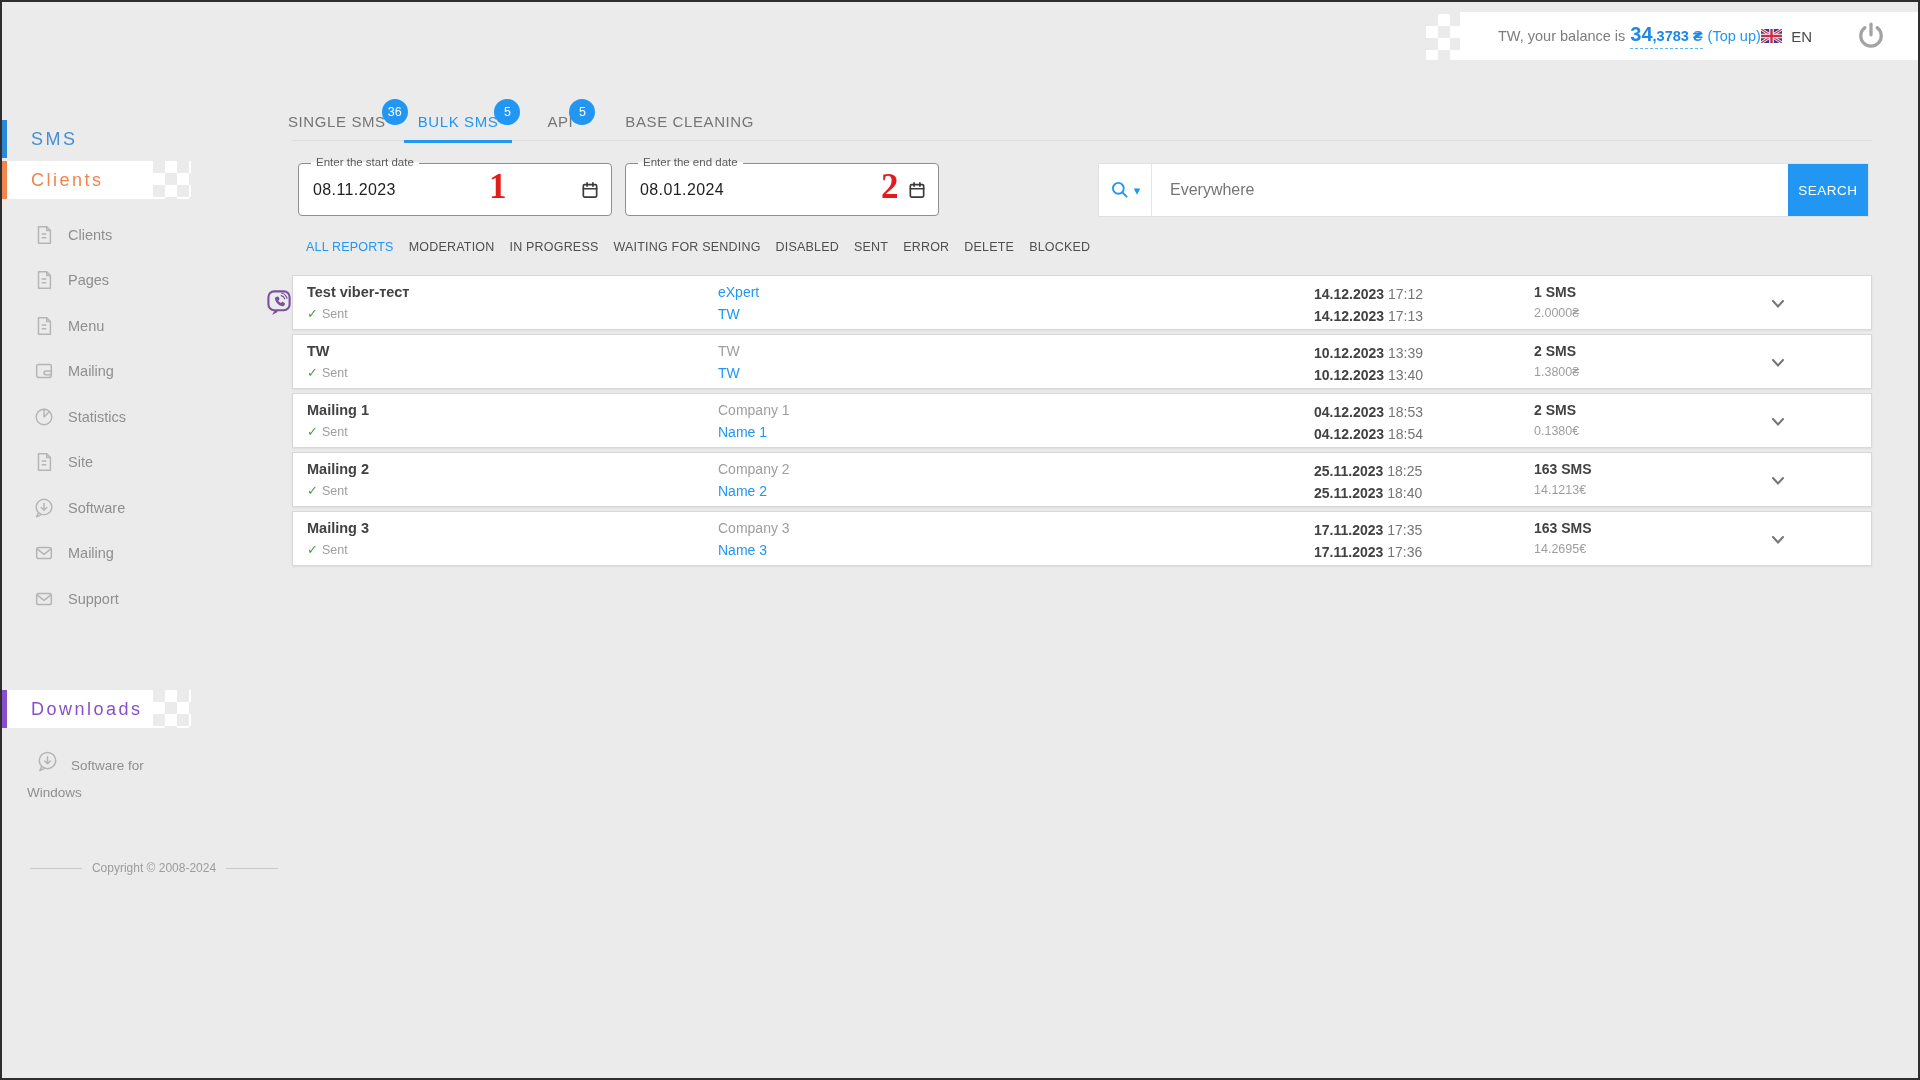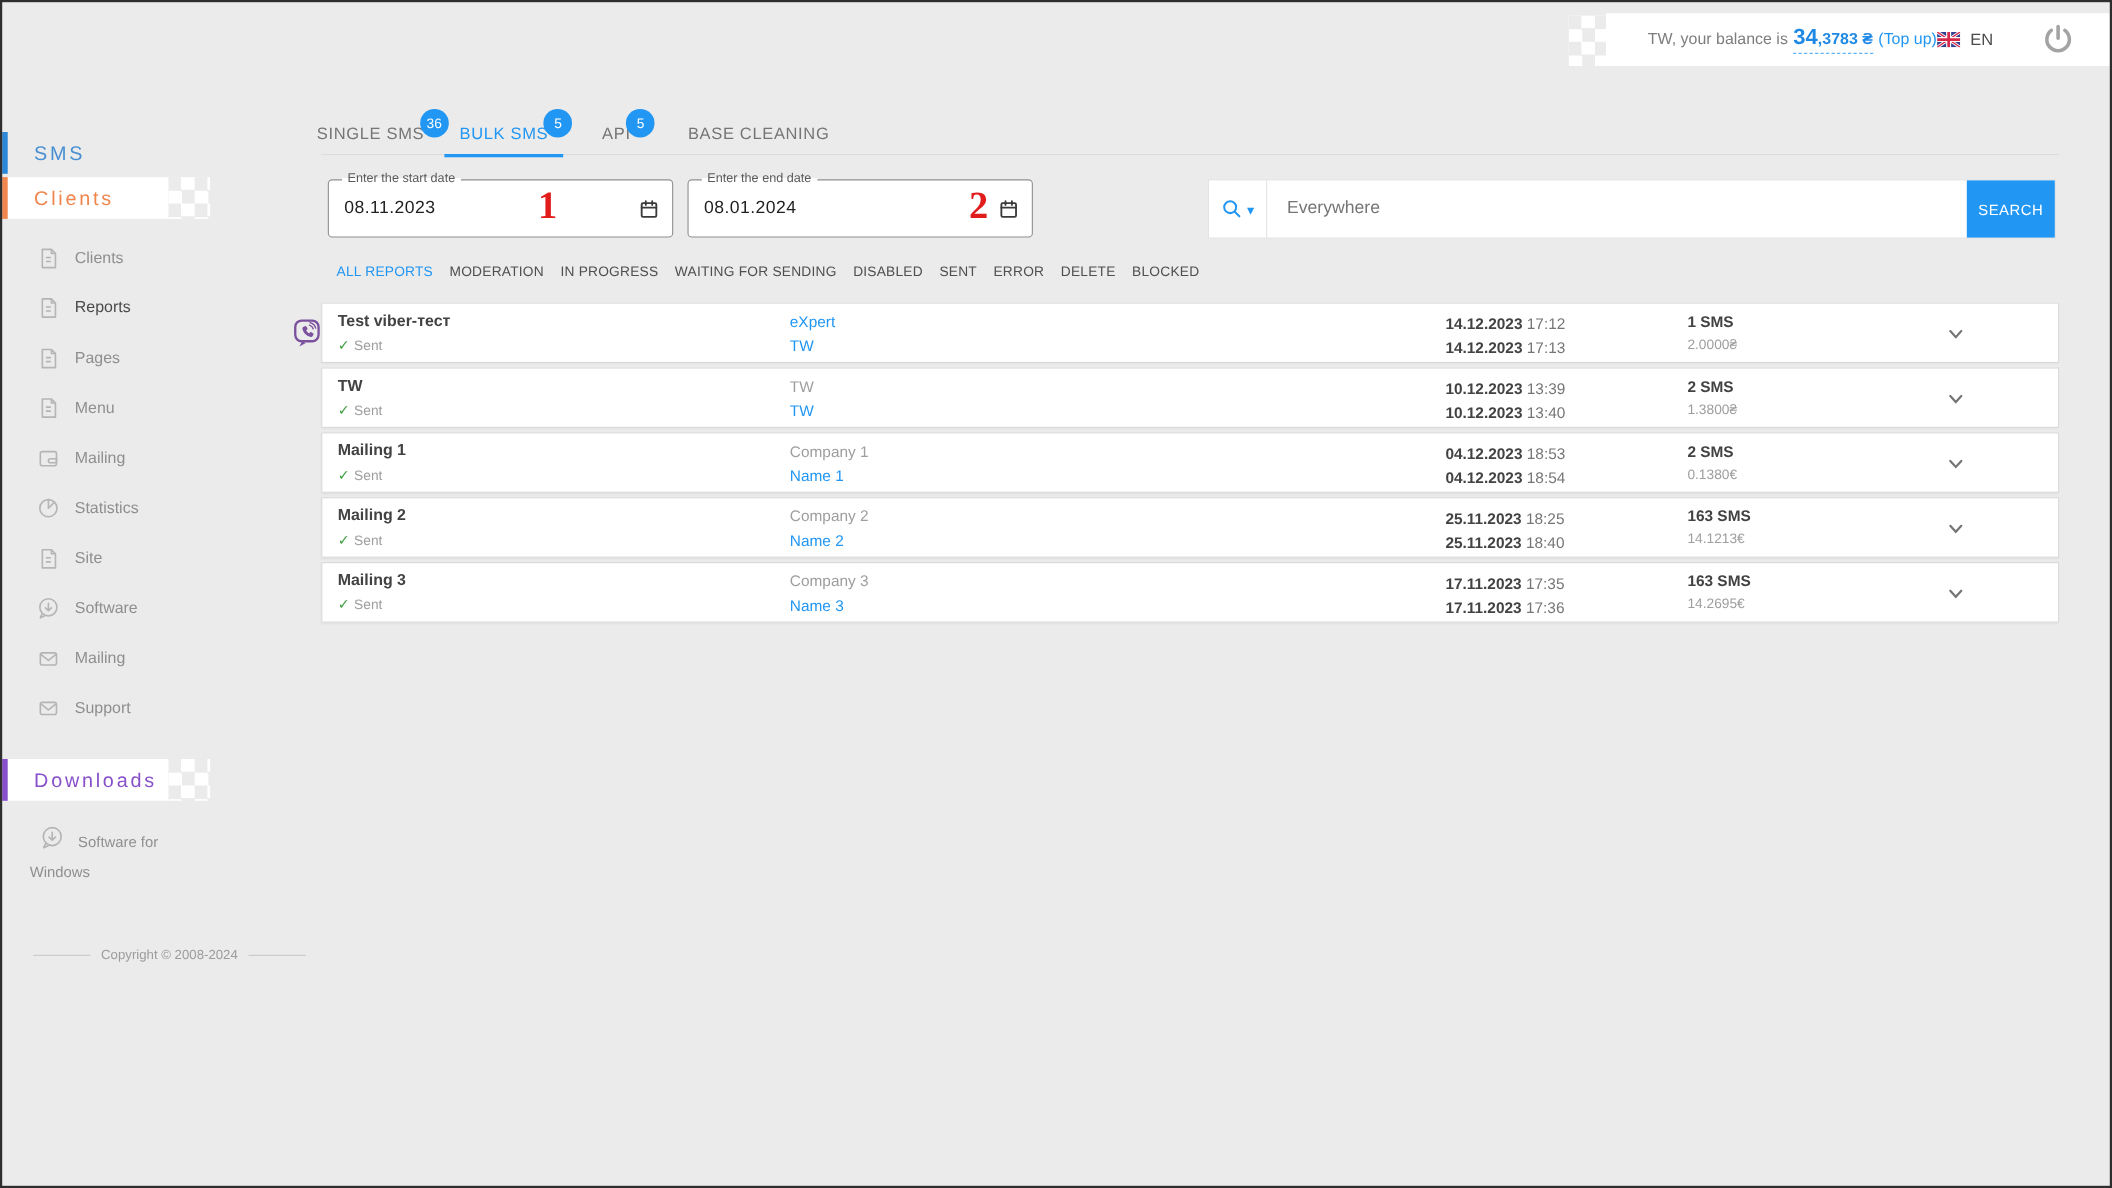--- a/index.html
+++ b/index.html
@@ -138,30 +138,20 @@
   <li>
     <span class="nav-ico">
         <svg viewBox="0 0 24 24" fill="none" stroke="#b5b5b5" stroke-width="1.6" stroke-linejoin="round">
           <path d="M6 3 h9 l4 4 v14 H6 z"></path>
           <path d="M15 3 v4 h4"></path>
           <path d="M9.5 11 h5 M9.5 15 h5"></path>
         </svg>
       </span>
     <span class="lbl">Clients</span>
   </li>
-  <li class="active">
-    <span class="nav-ico">
-        <svg viewBox="0 0 24 24" fill="none" stroke="#b5b5b5" stroke-width="1.6" stroke-linejoin="round">
-          <path d="M6 3 h9 l4 4 v14 H6 z"></path>
-          <path d="M15 3 v4 h4"></path>
-          <path d="M9.5 11 h5 M9.5 15 h5"></path>
-        </svg>
-      </span>
-    <span class="lbl">Reports</span>
-  </li>
   <li>
     <span class="nav-ico">
         <svg viewBox="0 0 24 24" fill="none" stroke="#b5b5b5" stroke-width="1.6" stroke-linejoin="round">
           <path d="M6 3 h9 l4 4 v14 H6 z"></path>
           <path d="M15 3 v4 h4"></path>
           <path d="M9.5 11 h5 M9.5 15 h5"></path>
         </svg>
       </span>
     <span class="lbl">Pages</span>
   </li>

